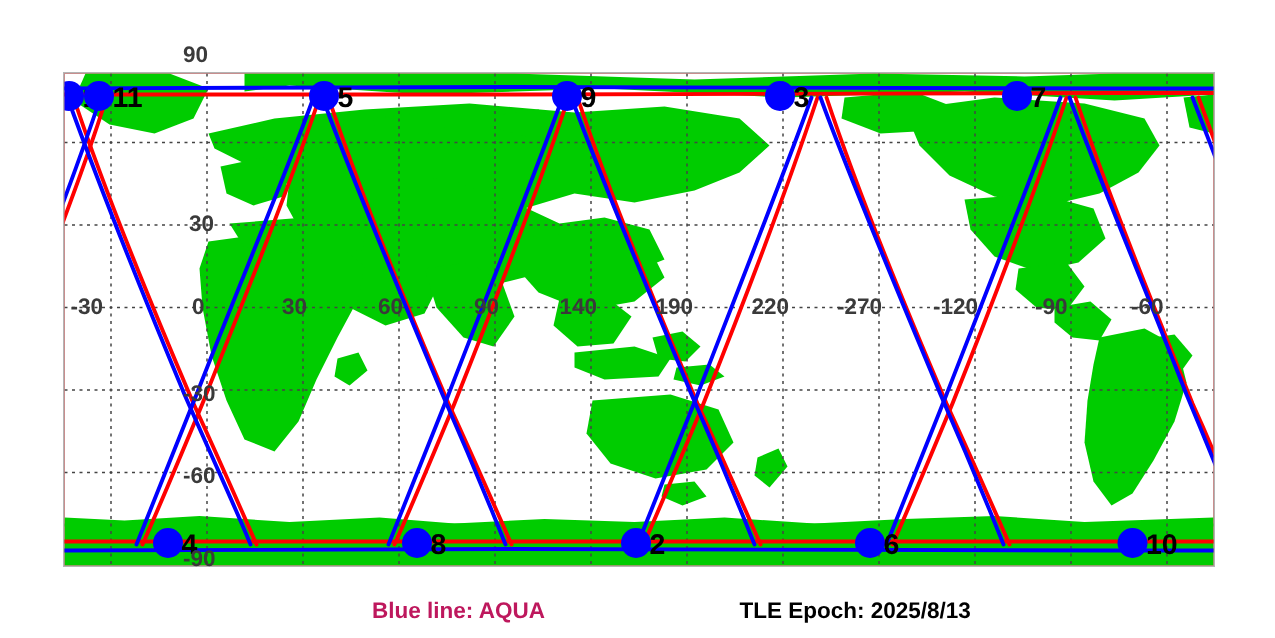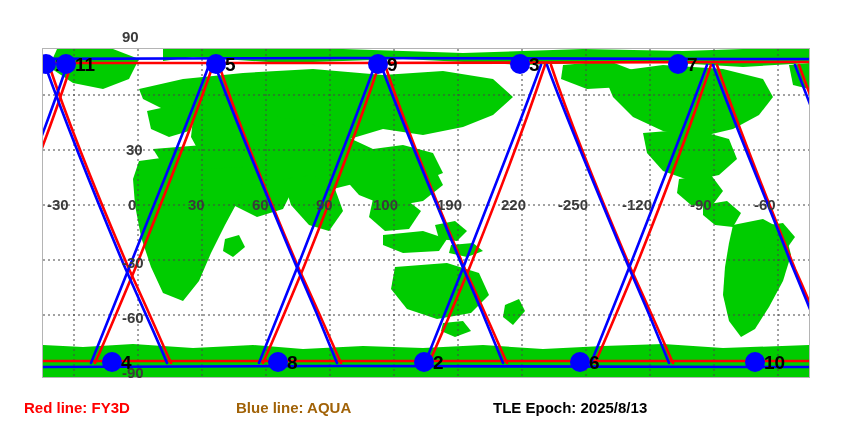--- a/index.html
+++ b/index.html
@@ -7,21 +7,21 @@
        font-family:"Liberation Sans",sans-serif;}
   #root{position:relative;width:782px;height:425px;background:#ffffff;}
   #mapwrap{position:absolute;left:42px;top:48px;width:768px;height:330px;
            border:1px solid #b4b4b4;box-sizing:border-box;background:#b91c1c;}
   svg{display:block;}
   .axlabel{position:absolute;font-weight:bold;font-size:15px;color:#3a3a3a;
            white-space:nowrap;}
   .mk{font-weight:bold;font-size:19px;fill:#000;}
   .legend{position:absolute;font-weight:bold;font-size:15px;white-space:nowrap;}
   #lg-red{left:24px;top:399px;color:#ff0000;}
-  #lg-blue{left:236px;top:399px;color:#a16207;}
+  #lg-blue{left:248px;top:399px;color:#be185d;}
   #lg-epoch{left:452px;top:399px;color:#000000;margin-left:41px;}
   #lat90{left:122px;top:28px;}
 </style>
 </head>
 <body>
 
 <div id="root">
 
   <div class="axlabel" id="lat90">90</div>
 
@@ -178,29 +178,28 @@
         <circle cx="712" cy="313" r="10" fill="#0000ff"></circle>
         <text x="721" y="320" class="mk">10</text>
       </svg>
   </div>
 
   <div class="axlabel" style="left:47px;top:196px;">-30</div>
   <div class="axlabel" style="left:128px;top:196px;">0</div>
   <div class="axlabel" style="left:188px;top:196px;">30</div>
   <div class="axlabel" style="left:252px;top:196px;">60</div>
   <div class="axlabel" style="left:316px;top:196px;">90</div>
-  <div class="axlabel" style="left:373px;top:196px;">100</div>
+  <div class="axlabel" style="left:373px;top:196px;">140</div>
   <div class="axlabel" style="left:437px;top:196px;">190</div>
   <div class="axlabel" style="left:501px;top:196px;">220</div>
-  <div class="axlabel" style="left:558px;top:196px;">-250</div>
+  <div class="axlabel" style="left:558px;top:196px;">-270</div>
   <div class="axlabel" style="left:622px;top:196px;">-120</div>
   <div class="axlabel" style="left:690px;top:196px;">-90</div>
   <div class="axlabel" style="left:754px;top:196px;">-60</div>
 
   <div class="axlabel" style="left:126px;top:141px;">30</div>
   <div class="axlabel" style="left:122px;top:254px;">-30</div>
   <div class="axlabel" style="left:122px;top:309px;">-60</div>
   <div class="axlabel" style="left:122px;top:364px;">-90</div>
 
-  <div class="legend" id="lg-red">Red line: FY3D</div>
   <div class="legend" id="lg-blue">Blue line: AQUA</div>
   <div class="legend" id="lg-epoch">TLE Epoch: 2025/8/13</div>
 </div>
 
 </body></html>

